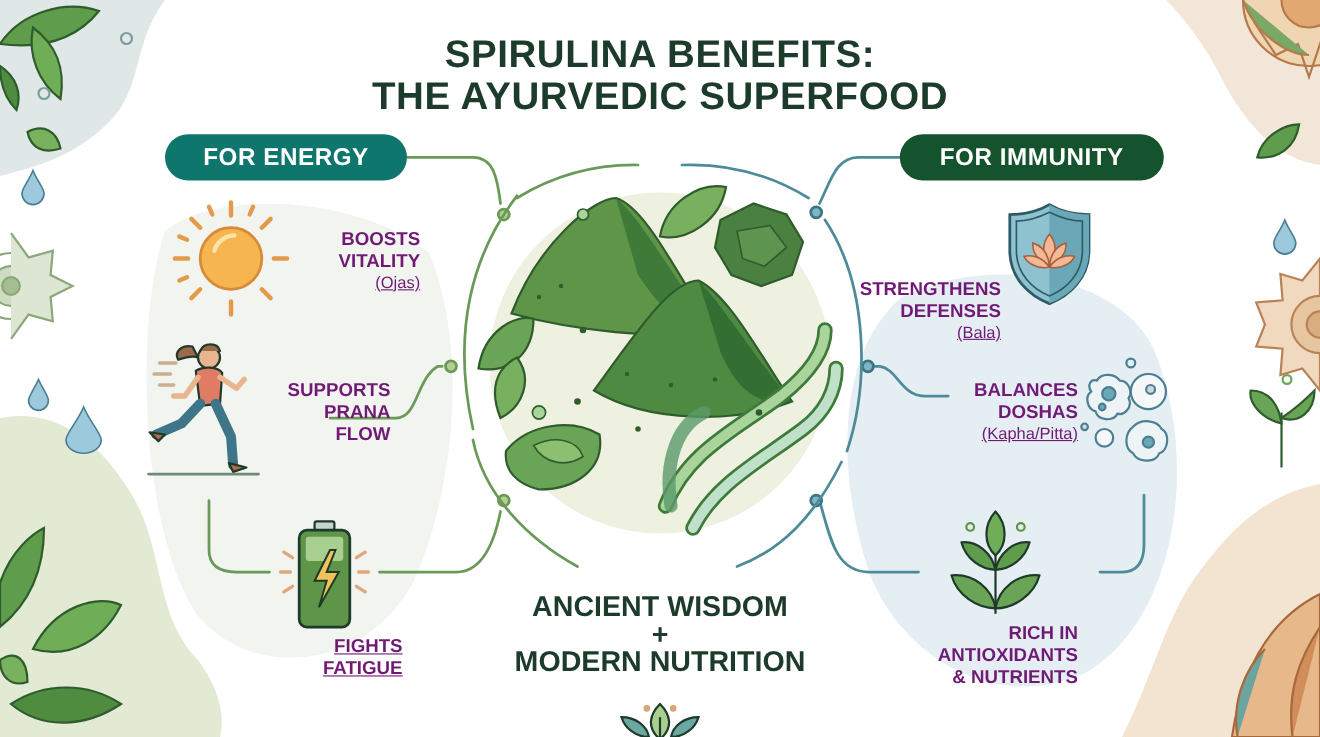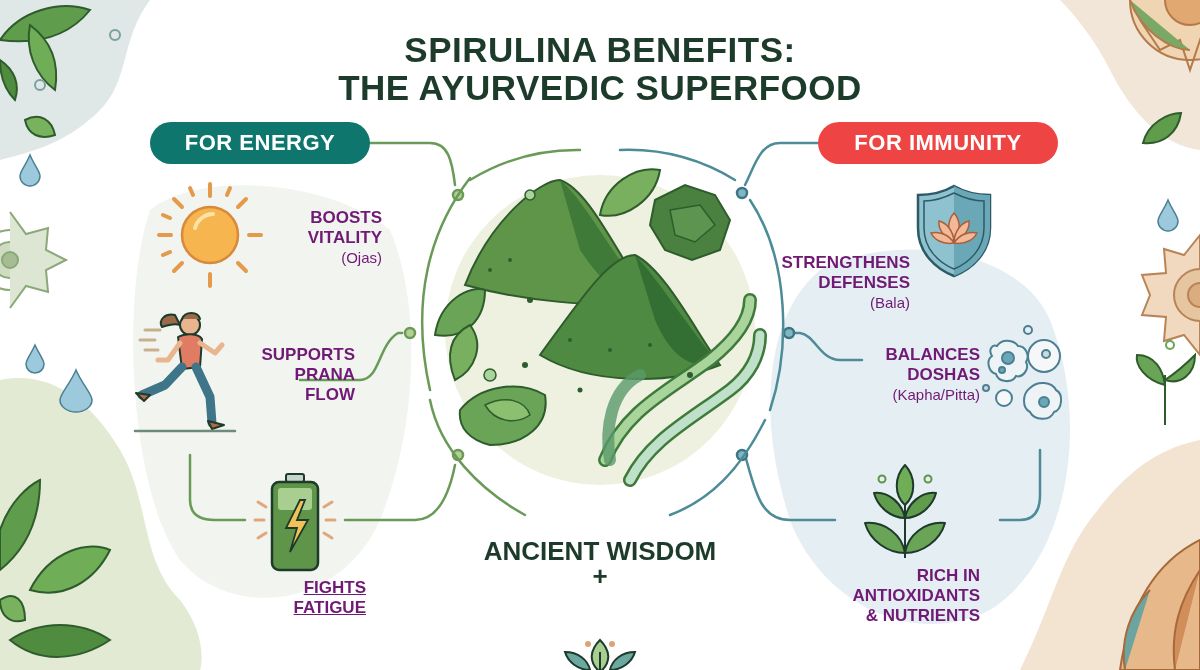--- a/index.html
+++ b/index.html
@@ -4,23 +4,23 @@
 <style>
   * { box-sizing: border-box; margin: 0; padding: 0; }
   html, body { width: 1200px; height: 670px; overflow: hidden; background: #ffffff; }
   body { position: relative; font-family: "Liberation Sans", "DejaVu Sans", sans-serif; color: #1e3a2a; }
   .abs { position: absolute; }
   .title { left: 0; width: 1200px; text-align: center; font-weight: 700; color: #1d3b2a; letter-spacing: 0.5px; font-size: 35px; line-height: 40px; }
   .title.l1 { top: 30px; }
   .title.l2 { top: 68px; }
   .pill { height: 42px; border-radius: 21px; color: #fff; font-weight: 700; font-size: 22px; display: flex; align-items: center; justify-content: center; letter-spacing: 0.5px; }
   .pill.energy { left: 150px; top: 122px; width: 220px; background: #0f766e; }
-  .pill.immunity { left: 818px; top: 122px; width: 240px; background: #ef4444; }
+  .pill.immunity { left: 818px; top: 122px; width: 240px; background: #14532d; }
   .benefit { font-weight: 700; font-size: 17px; line-height: 20px; text-align: right; color: #701a75; }
-  .benefit .sub { font-weight: 400; font-size: 15px; display: block; }
+  .benefit .sub { font-weight: 400; font-size: 15px; display: block; text-decoration: underline; }
   .center-text { left: 440px; width: 320px; text-align: center; font-weight: 700; font-size: 26px; line-height: 28px; color: #1d3b2a; }
   svg { position: absolute; overflow: visible; }
 </style>
 </head>
 <body>
 
 <svg width="1200" height="670" style="left:0;top:0;">
 
   <path d="M0,0 L150,0 C120,40 130,80 100,110 C70,140 40,150 0,160 Z" fill="#dfe8e6"></path>
 
@@ -309,20 +309,21 @@
 </svg>
 <div class="abs benefit" style="left:830px;top:566px;width:150px;">
   <span>RICH IN</span><br>
   <span>ANTIOXIDANTS</span><br>
   <span>&amp; NUTRIENTS</span>
 </div>
 
 <div class="abs center-text" style="top:537px;">
   <div>ANCIENT WISDOM</div>
   <div style="line-height:22px;">+</div>
+  <div>MODERN NUTRITION</div>
 </div>
 
 <svg width="80" height="30" style="left:560px;top:640px;">
   <g stroke="#1e3a2a" stroke-width="2">
     <path d="M40,0 C50,10 52,22 40,32 C28,22 30,10 40,0 Z" fill="#a9cf90"></path>
     <path d="M30,30 C18,30 8,22 5,12 C18,12 28,20 30,30 Z" fill="#6aa8a0"></path>
     <path d="M50,30 C62,30 72,22 75,12 C62,12 52,20 50,30 Z" fill="#6aa8a0"></path>
     <line x1="40" y1="12" x2="40" y2="32"></line>
   </g>
   <circle cx="28" cy="4" r="3" fill="#d9a47a"></circle>

